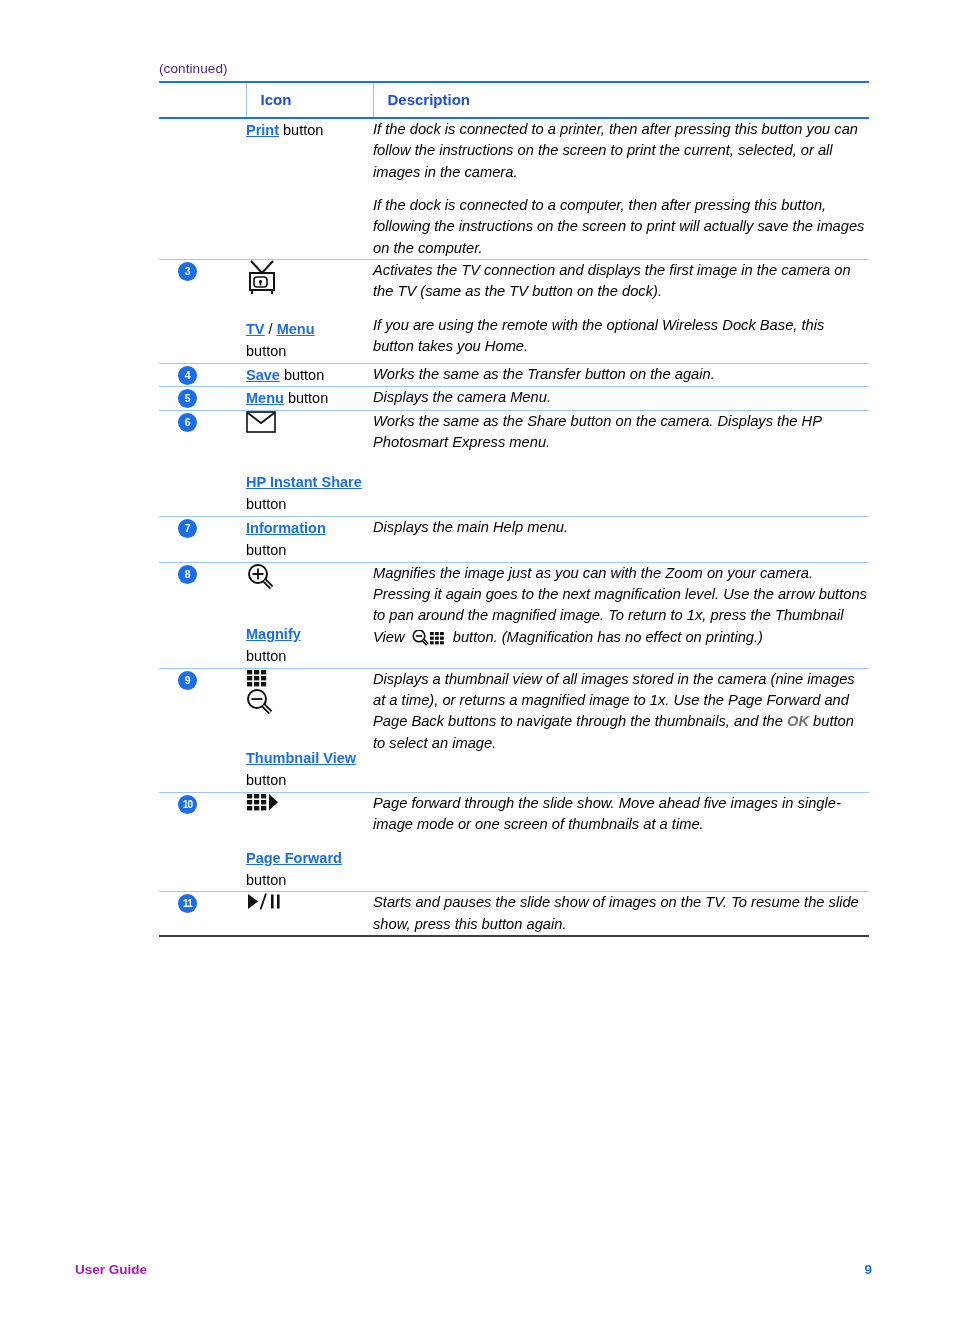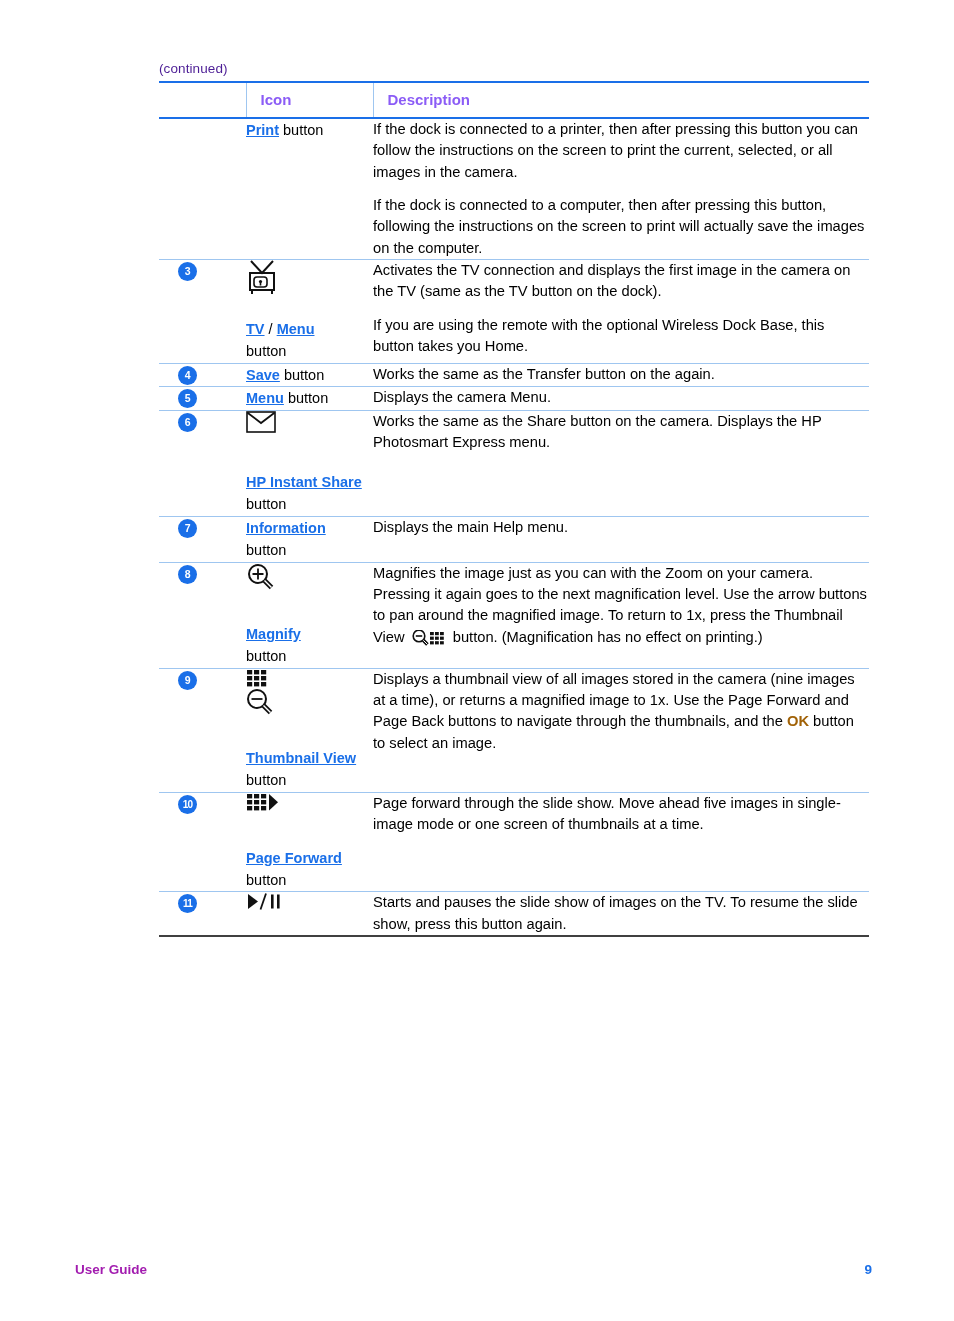--- a/index.html
+++ b/index.html
@@ -66,21 +66,21 @@
   tr.hdr-row > * { border-bottom: 2px solid #1a6fe8; }
   tr.row > * { border-top: 1px solid #9fc6f0; }
   tr.row-nosep > * { border-top: 0; }
   tr.last-row > * { border-bottom: 2px solid #404040; }
   .topline { border-top: 2px solid #1a6fe8 !important; }
 
   th.hdr {
     text-align: left;
     font-size: 15px;
     font-weight: bold;
-    color: #8b5cf6;
+    color: #1d4ed8;
     padding: 8px 14px 9px 14px;
   }
   th.hdr-blank {
     border-right: 1px solid #9fc6f0;
     padding: 8px 0 9px 0;
   }
   th.hdr-icon { border-right: 1px solid #9fc6f0; }
 
   
   .badge {
@@ -114,23 +114,23 @@
   .icon-holder.thumb { height: 58px; margin-bottom: 20px; }
   .icon-holder.pf { height: 26px; margin-bottom: 28px; }
   .icon-holder.pp { height: 22px; margin-bottom: 0; }
 
   
   .desc {
     font-size: 14.7px;
     line-height: 1.45;
     color: #000;
   }
-  .desc p { margin: 0 0 12px 0; }
+  .desc p { margin: 0 0 12px 0; font-style: italic; }
   .desc p:last-child { margin-bottom: 0; }
-  .desc .b { color: #a16207; font-weight: bold; }
+  .desc .b { color: #737373; font-weight: bold; }
 
   .inline-ic {
     display: inline-block;
     vertical-align: -5px;
     margin: 0 2px;
   }
 
   
   .footer-left {
     position: absolute;

